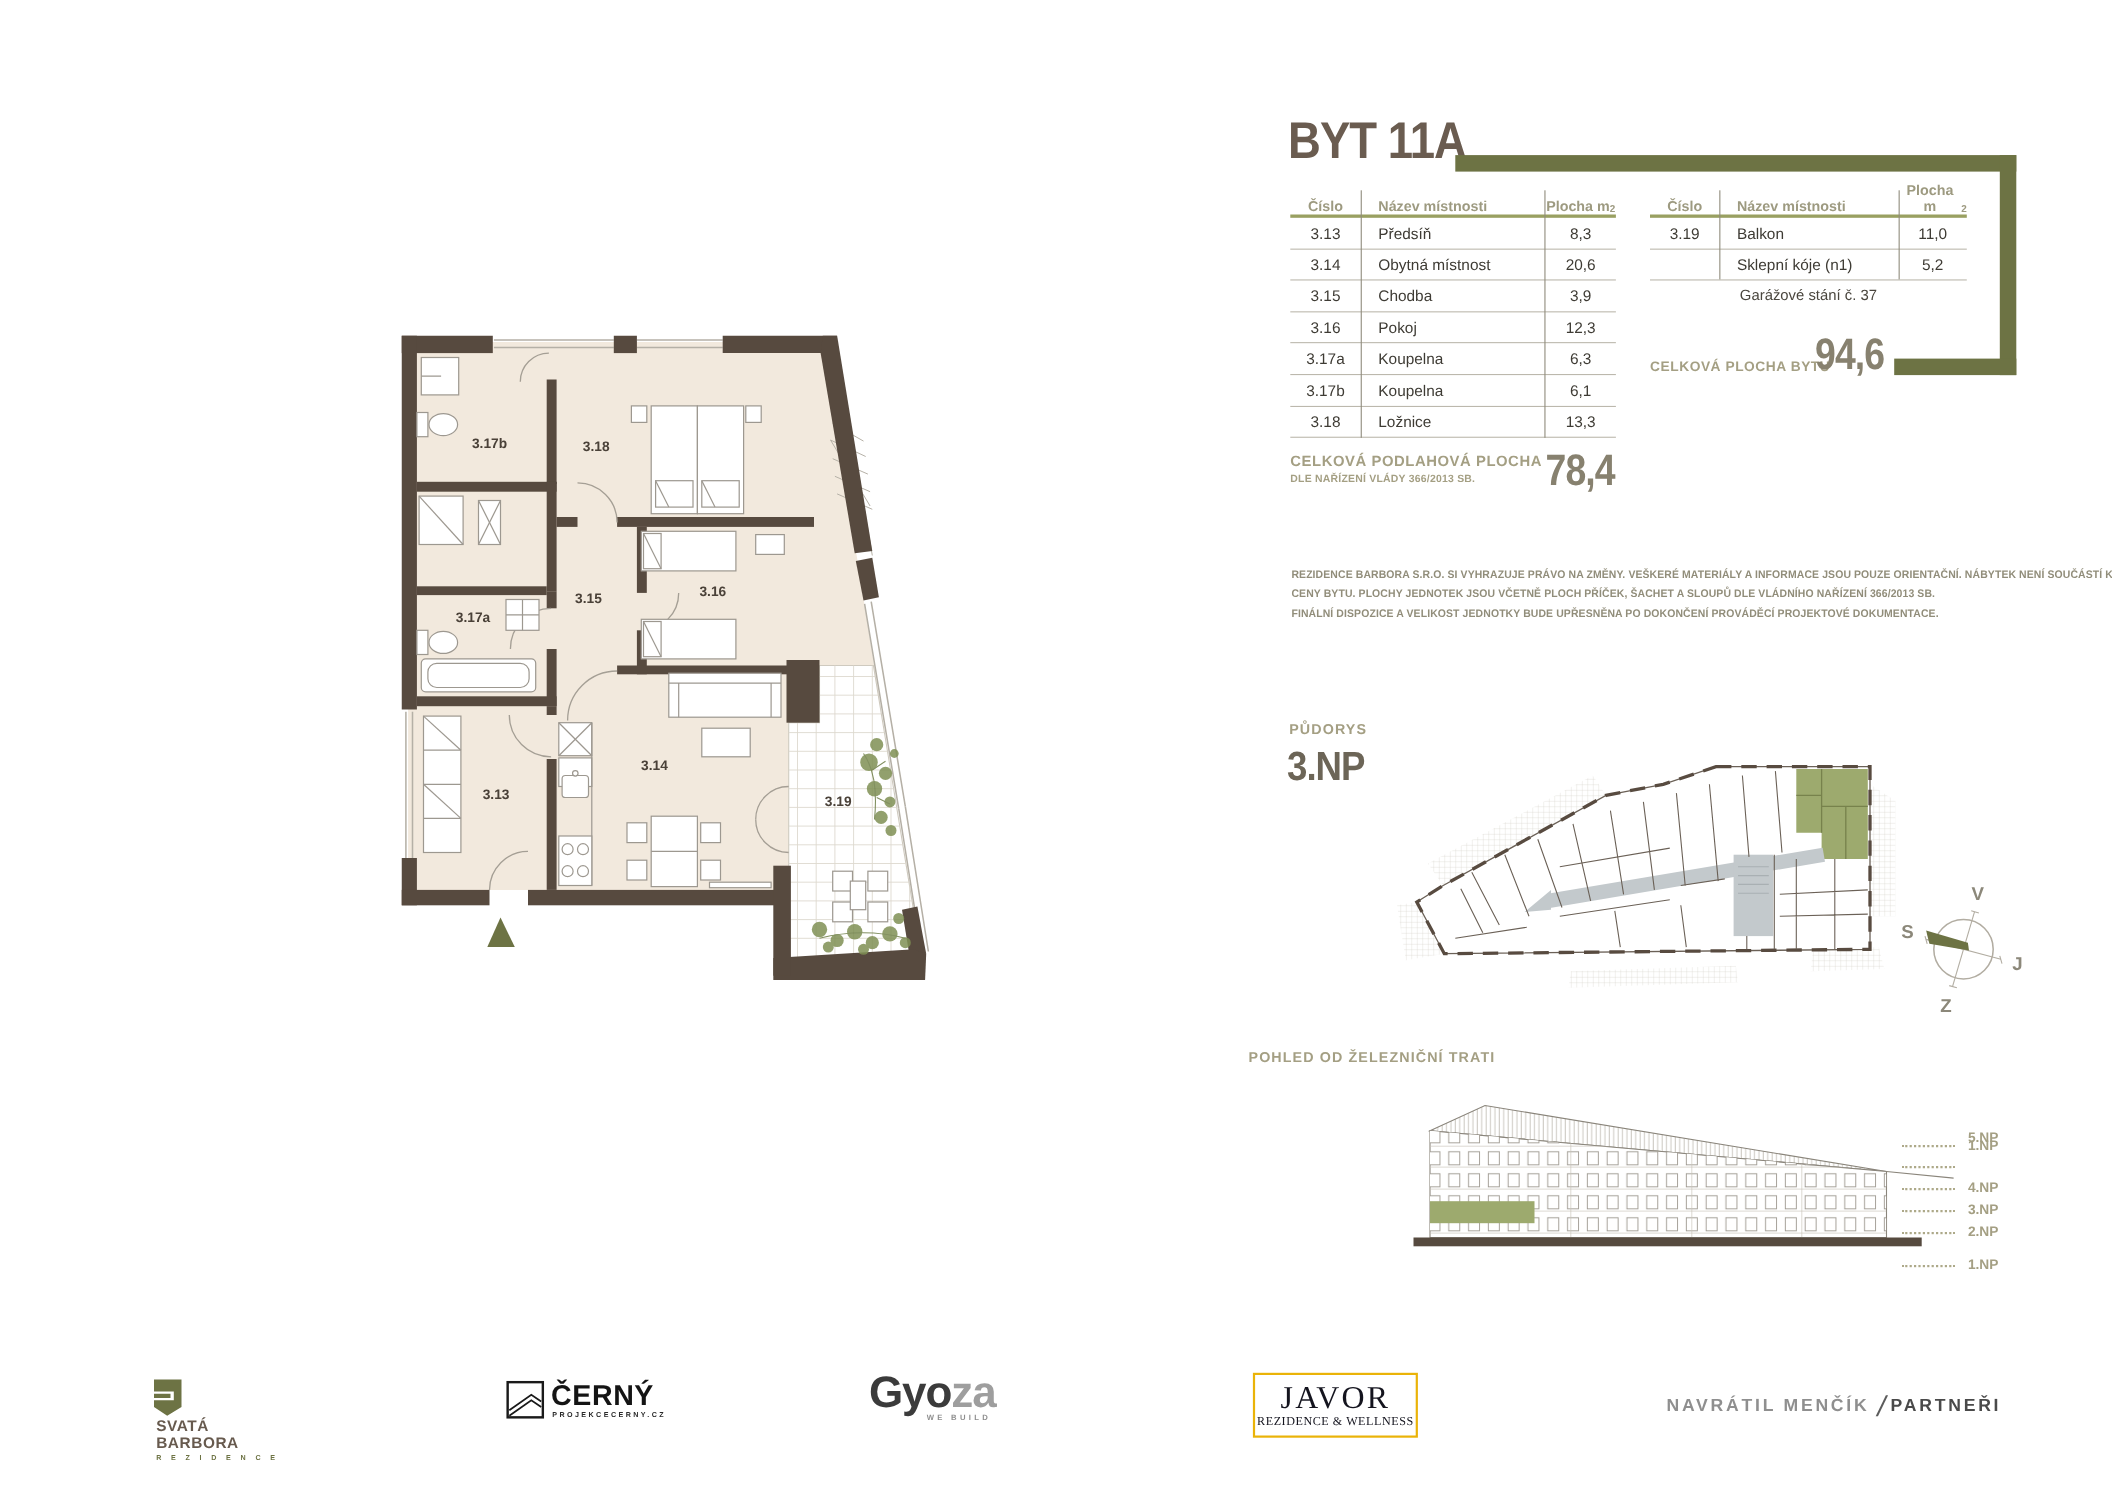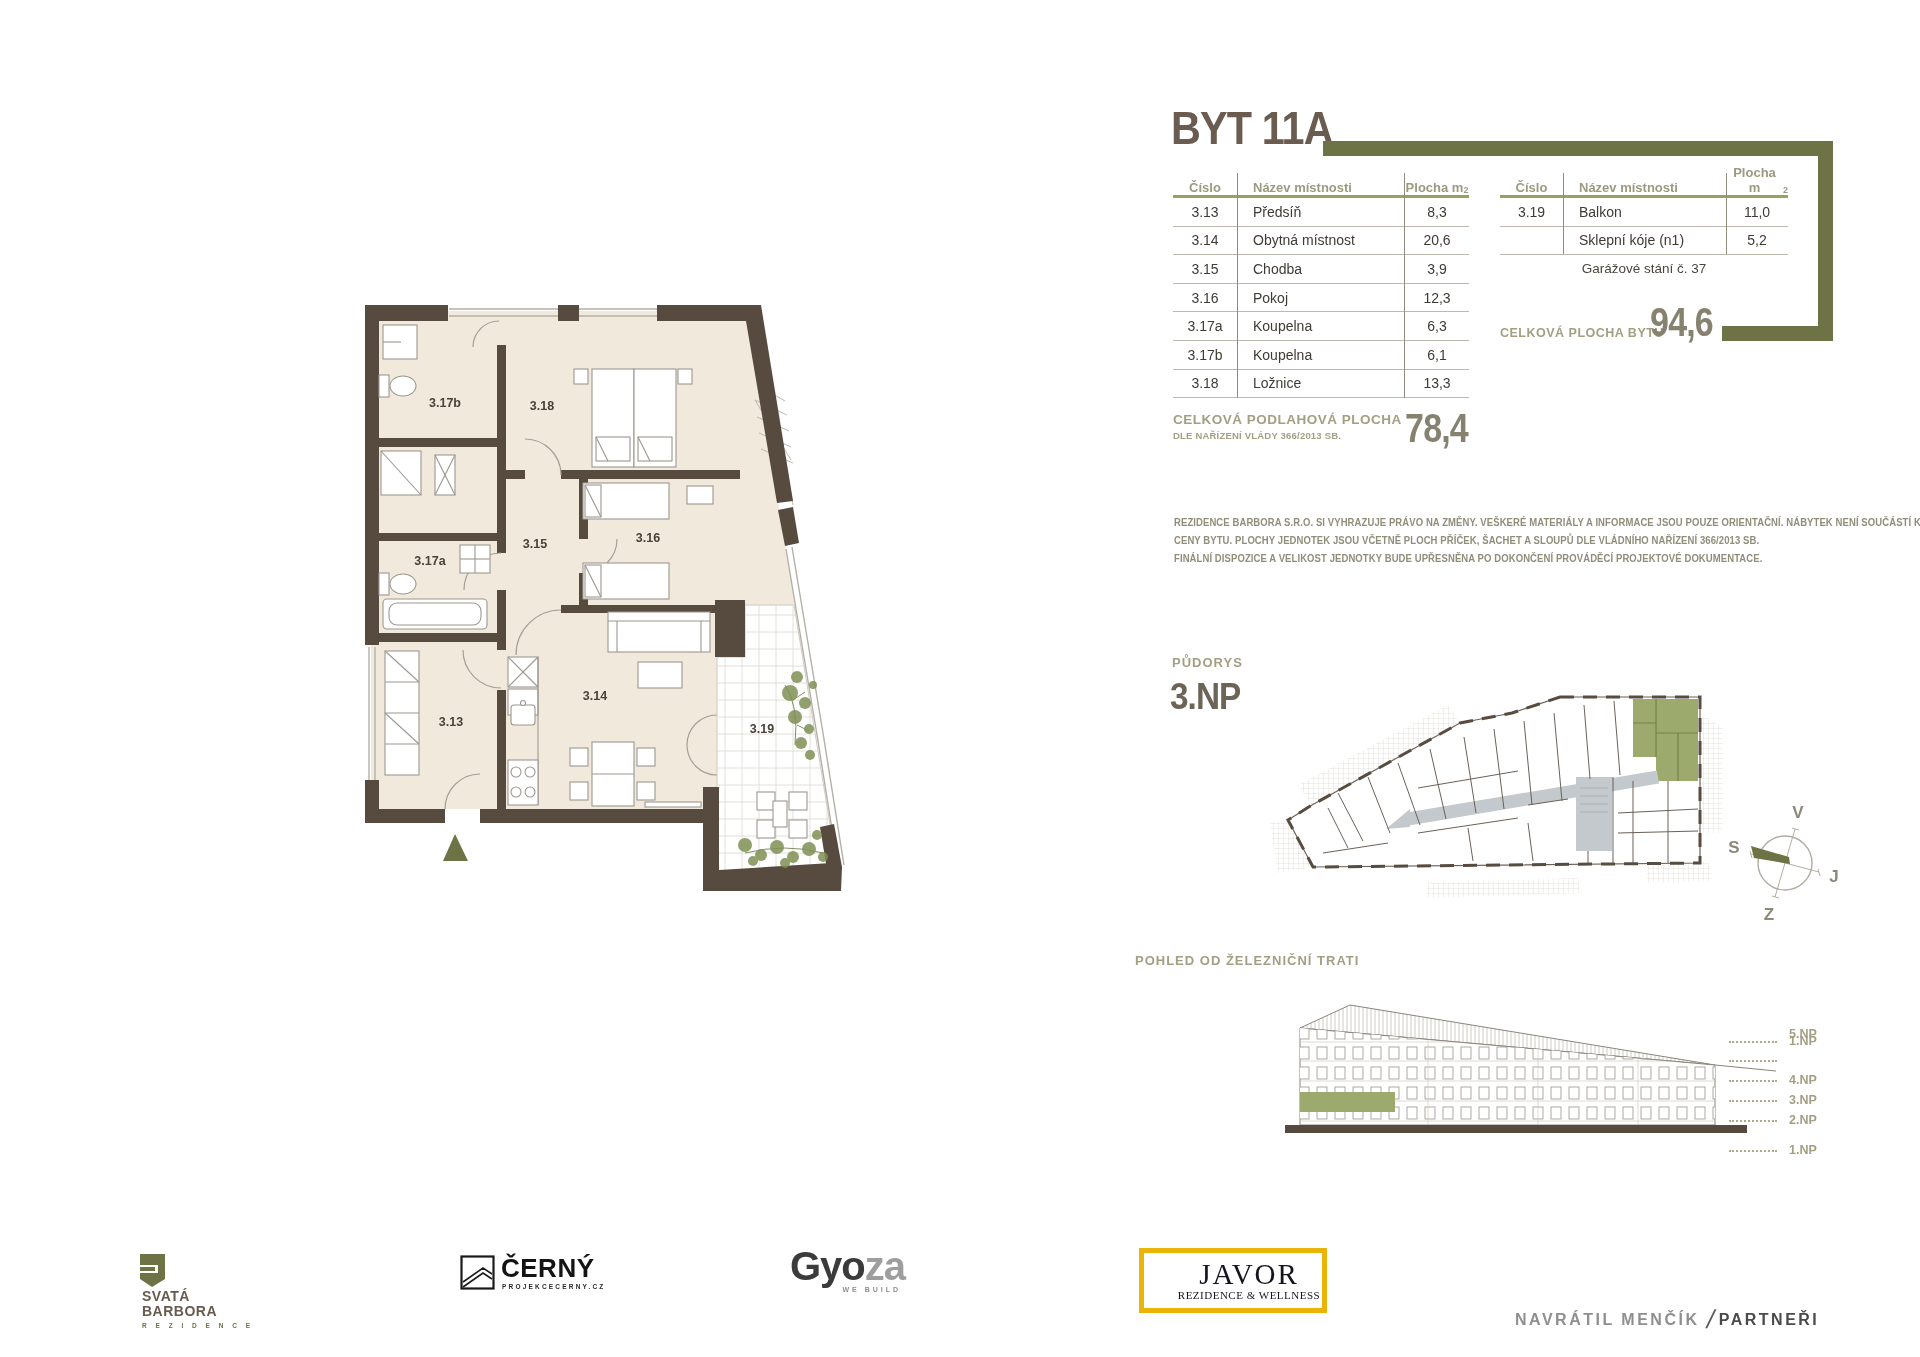--- a/index.html
+++ b/index.html
@@ -39,25 +39,25 @@
   .dotlead{width:48px;border-top:2px dotted #ada989;}
   
   .logo-row{display:flex;align-items:flex-start;}
   .sb-txt{margin-left:5px;color:#675a4e;font-weight:700;font-size:14px;line-height:15px;letter-spacing:.5px;}
   .sb-sub{margin-top:3px;color:#6d7344;font-size:6.5px;letter-spacing:3.5px;font-weight:700;}
   .ce-txt{margin-left:6px;color:#141414;font-weight:700;font-size:26px;line-height:26px;letter-spacing:.5px;}
   .ce-sub{margin-top:2px;color:#2a2a2a;font-size:6.5px;letter-spacing:2.2px;font-weight:700;}
   .gy{font-size:40px;font-weight:700;letter-spacing:-1px;line-height:34px;}
   .gy .d{color:#3b3b3b;} .gy .l{color:#9e9e9e;}
   .gy-sub{text-align:right;color:#8e8e8e;font-size:7px;letter-spacing:3px;font-weight:700;margin-top:3px;padding-right:4px;}
-  .javor-box{width:146px;height:55px;border:5px solid #eab308;display:flex;flex-direction:column;
-             align-items:center;justify-content:center;font-family:"Liberation Serif","DejaVu Serif",serif;color:#14141e;padding-left:32px;}
+  .javor-box{width:146px;height:55px;border:2px solid #eab308;display:flex;flex-direction:column;
+             align-items:center;justify-content:center;font-family:"Liberation Serif","DejaVu Serif",serif;color:#14141e;}
   .javor-name{font-size:29px;letter-spacing:2px;line-height:28px;}
   .javor-sub{font-size:11px;letter-spacing:.5px;margin-top:1px;}
-  .nav-row{display:flex;align-items:center;white-space:nowrap;margin-top:41px;}
+  .nav-row{display:flex;align-items:center;white-space:nowrap;}
   .nav-name{color:#8f8f8f;font-weight:700;font-size:16px;letter-spacing:2.5px;}
   .nav-slash{color:#5c5c5c;font-size:26px;font-weight:300;margin:0 4px 0 8px;transform:skewX(-12deg);}
   .nav-part{color:#4a4a4a;font-weight:700;font-size:16px;letter-spacing:2.5px;}
   svg text{font-family:"Liberation Sans","DejaVu Sans",sans-serif;}
 </style>
 </head>
 <body>
 
 <svg class="abs" style="left:365px;top:305px;" width="520" height="600" viewBox="0 0 520 600">
 

